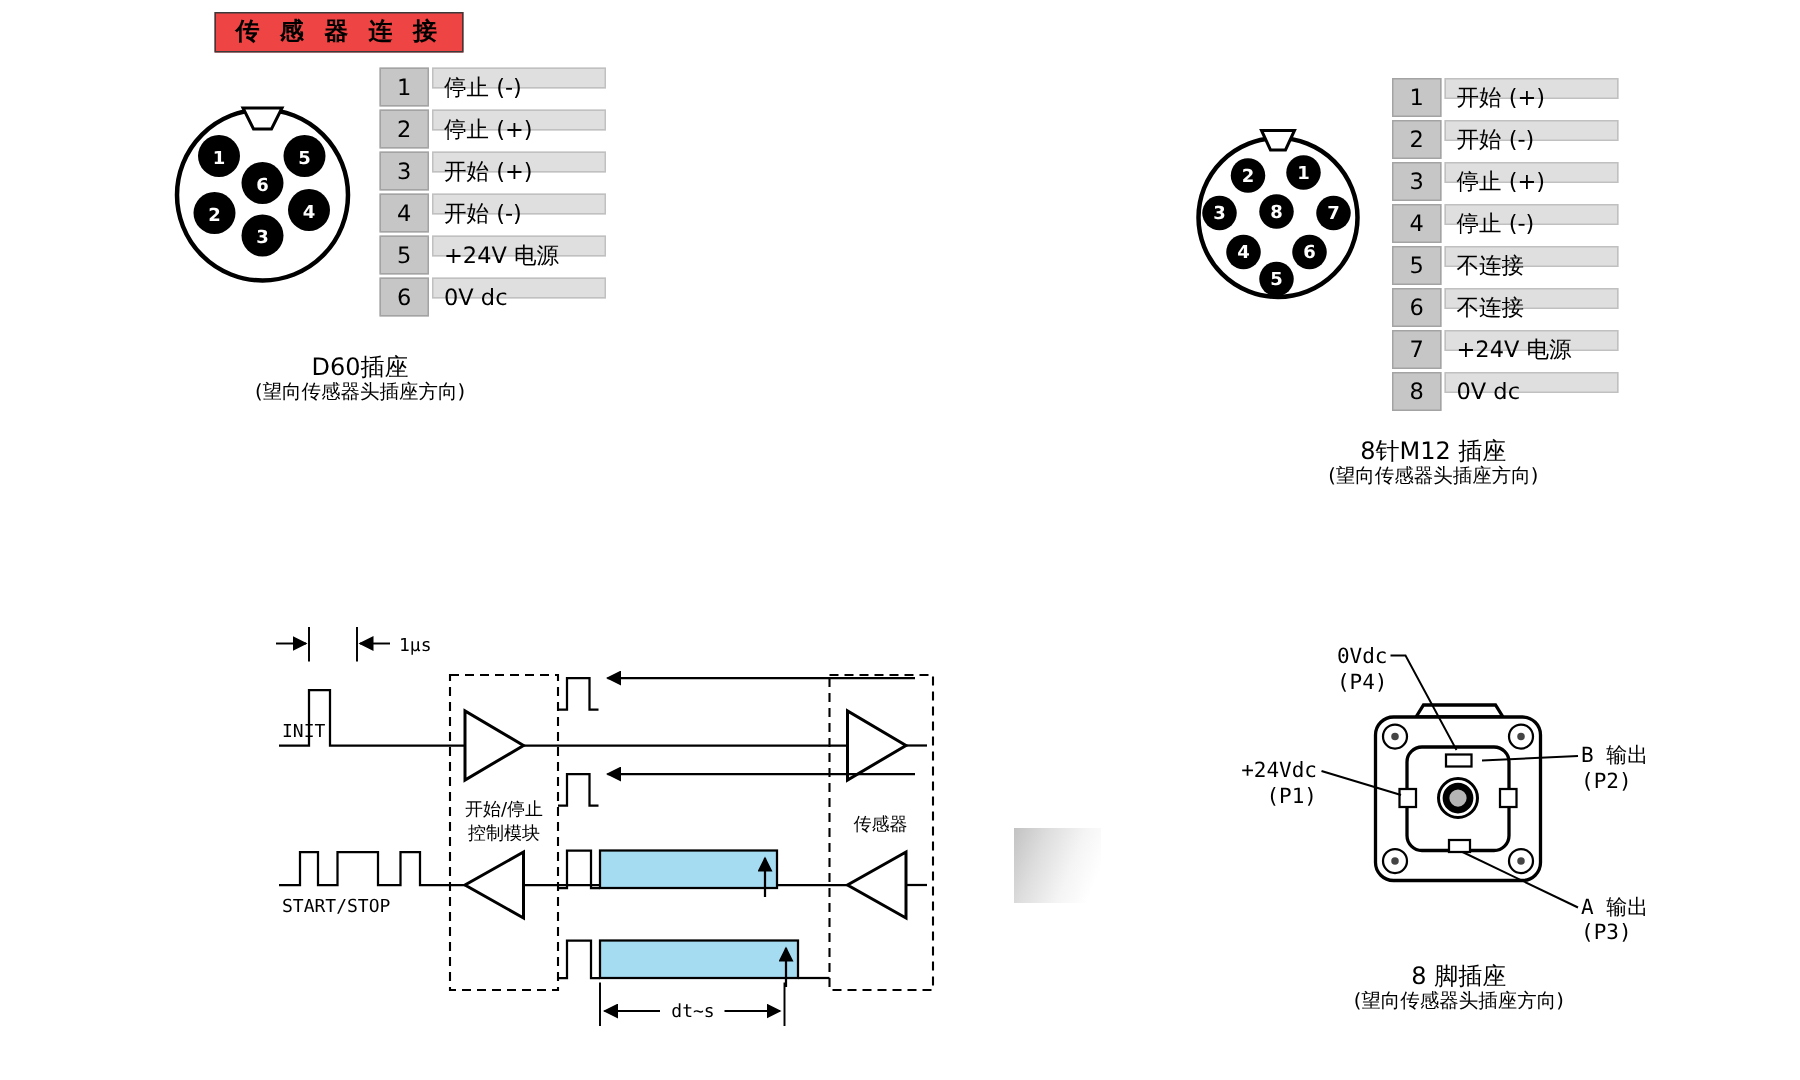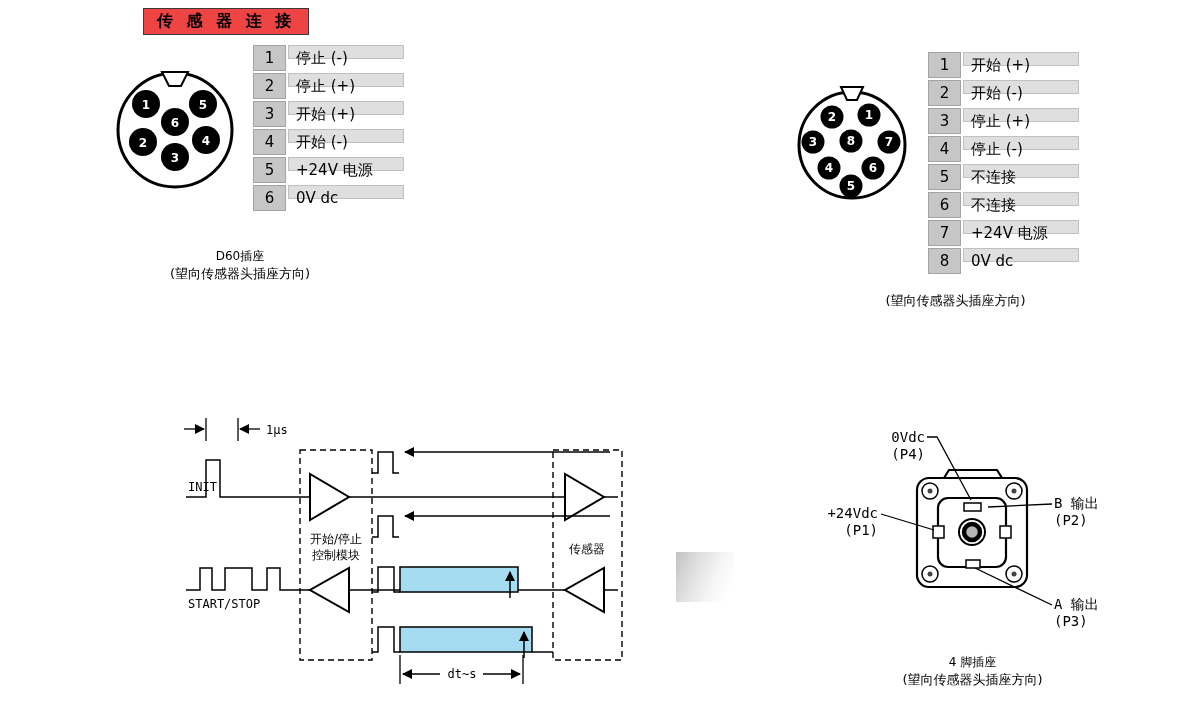--- a/index.html
+++ b/index.html
@@ -7,21 +7,21 @@
          font-family:"DejaVu Sans",sans-serif;color:#000;}
   .title-box{position:absolute;left:122px;top:8px;background:#ef4444;border:1px solid #3a3a3a;
              padding:2px 13px;font-size:16px;font-weight:bold;letter-spacing:4px;margin-left:21px;}
   .pin-table{position:absolute;display:flex;flex-direction:column;gap:2px;}
   .pin-row{display:flex;gap:2px;}
   .pin-num{width:33px;height:26px;background:#c6c6c6;border:1px solid #a3a3a3;box-sizing:border-box;
            text-align:center;line-height:24px;font-size:15px;}
   .pin-label{width:116px;height:14px;background:#dfdfdf;border:1px solid #c0c0c0;box-sizing:border-box;
              line-height:24px;padding-left:7px;font-size:15px;white-space:nowrap;}
   .caption{position:absolute;text-align:center;line-height:17px;font-size:13px;}
-  .caption .l1{font-size:12px;margin-top:12px;}
+  .caption .l1{font-size:16px;}
   svg{position:absolute;overflow:visible;}
   .outline{fill:#fff;stroke:#000;stroke-width:3px;}
   .notch{fill:#fff;stroke:#000;stroke-width:2px;}
   .pin{fill:#000;stroke:none;}
   .pin-txt{fill:#fff;font-weight:bold;text-anchor:middle;font-family:"DejaVu Sans",sans-serif;}
   .sig{stroke:#000;stroke-width:1.5px;fill:none;}
   .thin{stroke:#000;stroke-width:1.3px;fill:none;}
   .buf{fill:#fff;stroke:#000;stroke-width:2px;}
   .dashed{fill:none;stroke:#000;stroke-width:1.4px;stroke-dasharray:6 4;}
   .bar{stroke:#000;stroke-width:1.5px;}
@@ -167,20 +167,21 @@
         <span class="pin-num">7</span>
         <span class="pin-label">+24V 电源</span>
       </div>
     <div class="pin-row">
         <span class="pin-num">8</span>
         <span class="pin-label">0V dc</span>
       </div>
   </div>
 
   <div class="caption" style="left:828px;top:292px;width:255px">
+    <div class="l1">8针M12 插座</div>
     <div>(望向传感器头插座方向)</div>
   </div>
 
   <svg style="left:172px;top:412px" width="510" height="285" viewBox="0 0 510 285">
     <defs>
       <marker id="ah" markerWidth="12" markerHeight="10" refX="9" refY="5" orient="auto" markerUnits="userSpaceOnUse">
         <polygon points="0,0 10,5 0,10" fill="#000"></polygon>
       </marker>
     </defs>
 
@@ -276,17 +277,17 @@
     <text class="lbl" x="107" y="41" text-anchor="end">(P4)</text>
     <text class="lbl" x="60" y="100" text-anchor="end">+24Vdc</text>
     <text class="lbl" x="60" y="117" text-anchor="end">(P1)</text>
     <text class="lbl" x="236" y="90">B 输出</text>
     <text class="lbl" x="236" y="107">(P2)</text>
     <text class="lbl" x="236" y="191">A 输出</text>
     <text class="lbl" x="236" y="208">(P3)</text>
   </svg>
 
   <div class="caption" style="left:845px;top:642px;width:255px">
-    <div class="l1">4 脚插座</div>
+    <div class="l1">8 脚插座</div>
     <div>(望向传感器头插座方向)</div>
   </div>
 
 </div>
 
 </body></html>

